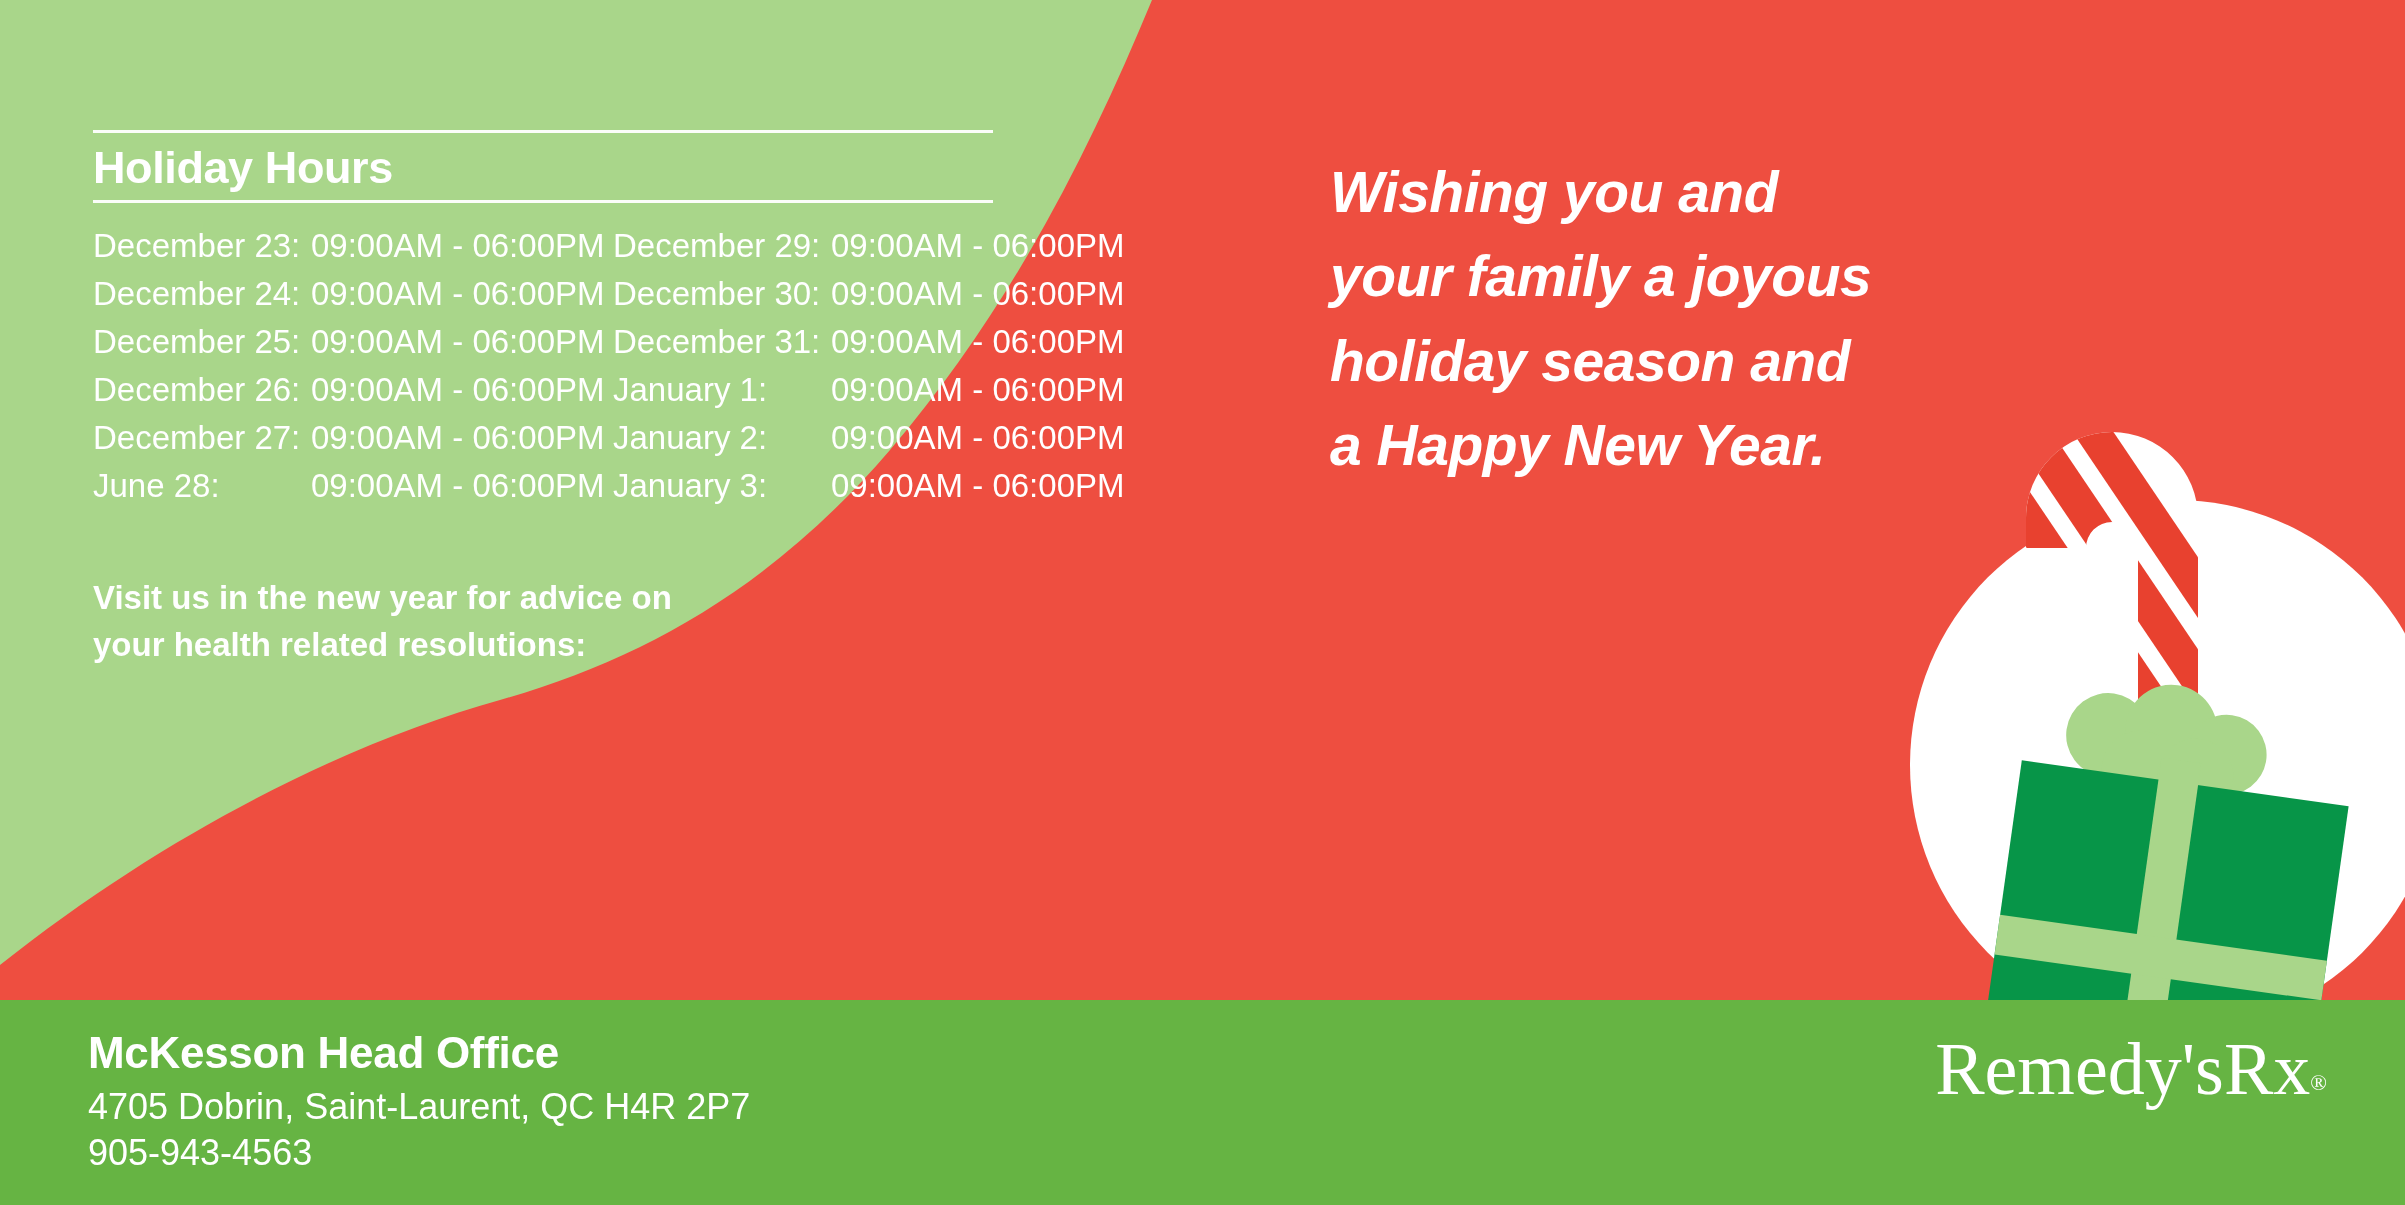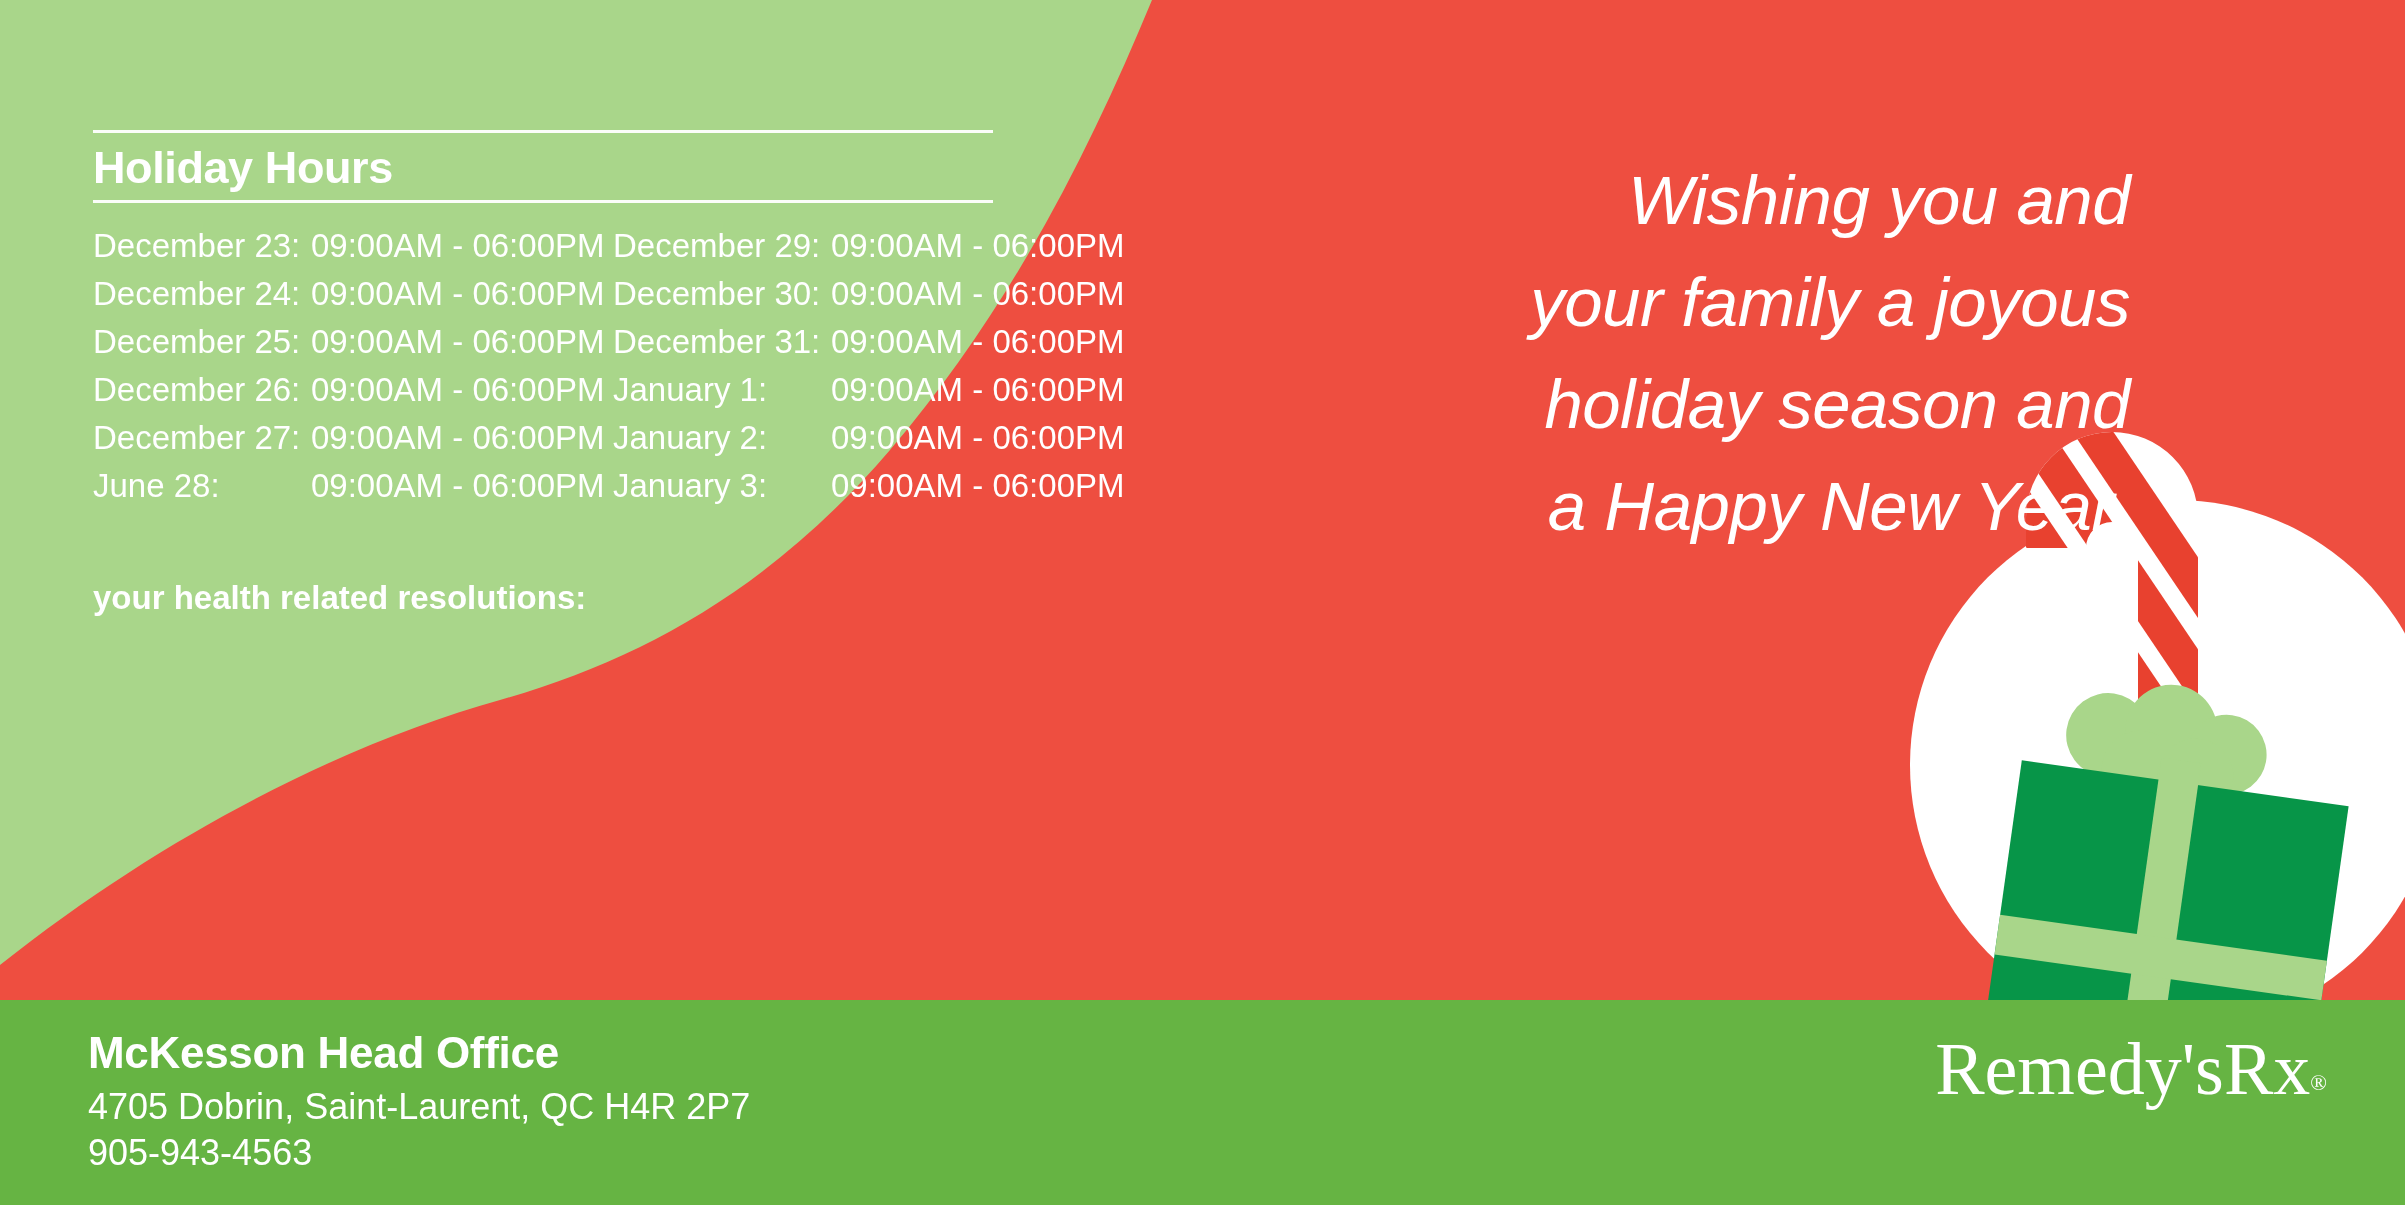--- a/index.html
+++ b/index.html
@@ -93,24 +93,24 @@
     font-weight:bold;
     white-space:nowrap;
   }
   .tagline sup { font-size:19px; vertical-align:super; font-weight:bold; }
 
   
   .greeting {
     position:absolute;
     left:1330px; top:150px;
     width:800px;
-    text-align:right;
-    color:#ffffff;
-    font-size:69px;
-    font-weight:normal;
+    text-align:left;
+    color:#ffffff;
+    font-size:57px;
+    font-weight:bold;
     font-style:italic;
     line-height:1.48;
     font-stretch:condensed;
     letter-spacing:-.5px;
   }
   .greeting div { white-space:nowrap; }
 
   
   .footer-org {
     position:absolute;
@@ -271,20 +271,21 @@
         <span class="time">09:00AM - 06:00PM</span>
       </div>
       <div class="hours-cell">
         <span class="day">January 3:</span>
         <span class="time">09:00AM - 06:00PM</span>
       </div>
     </div>
   </div>
 
   <div class="visit-note">
+    <div>Visit us in the new year for advice on</div>
     <div>your health related resolutions:</div>
   </div>
 
 
   <div class="greeting">
     <div>Wishing you and</div>
     <div>your family a joyous</div>
     <div>holiday season and</div>
     <div>a Happy New Year.</div>
   </div>

